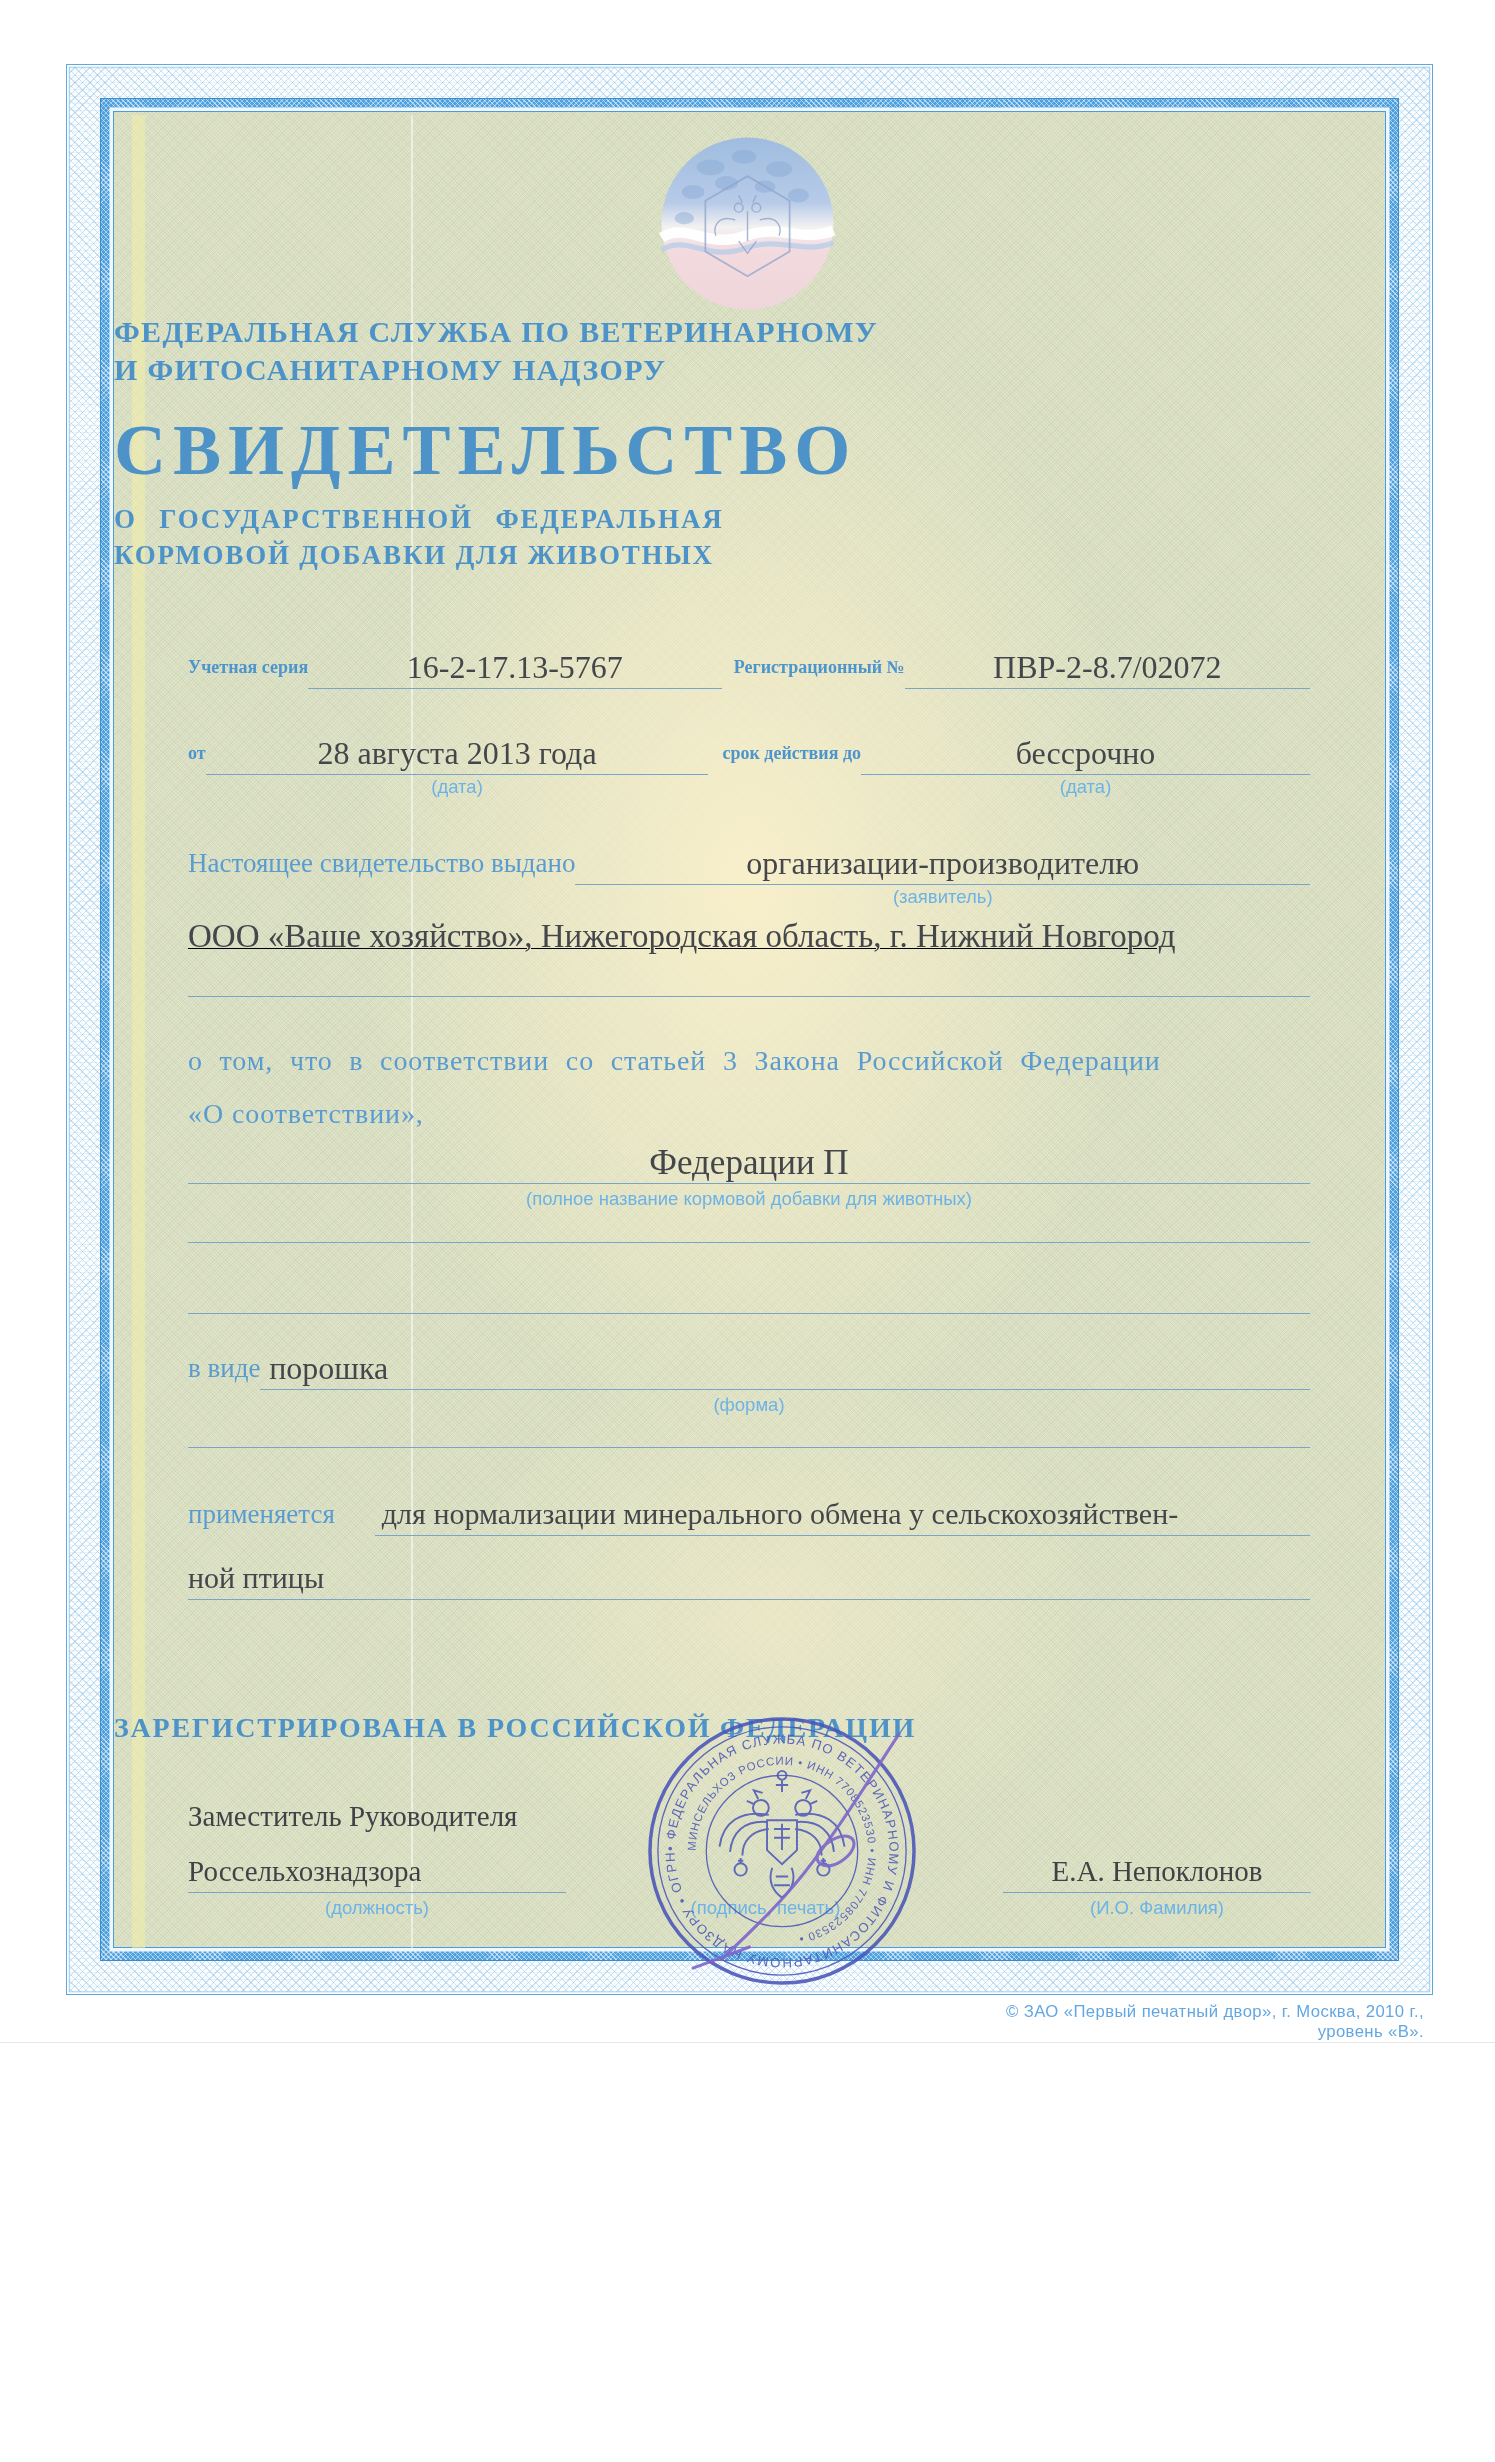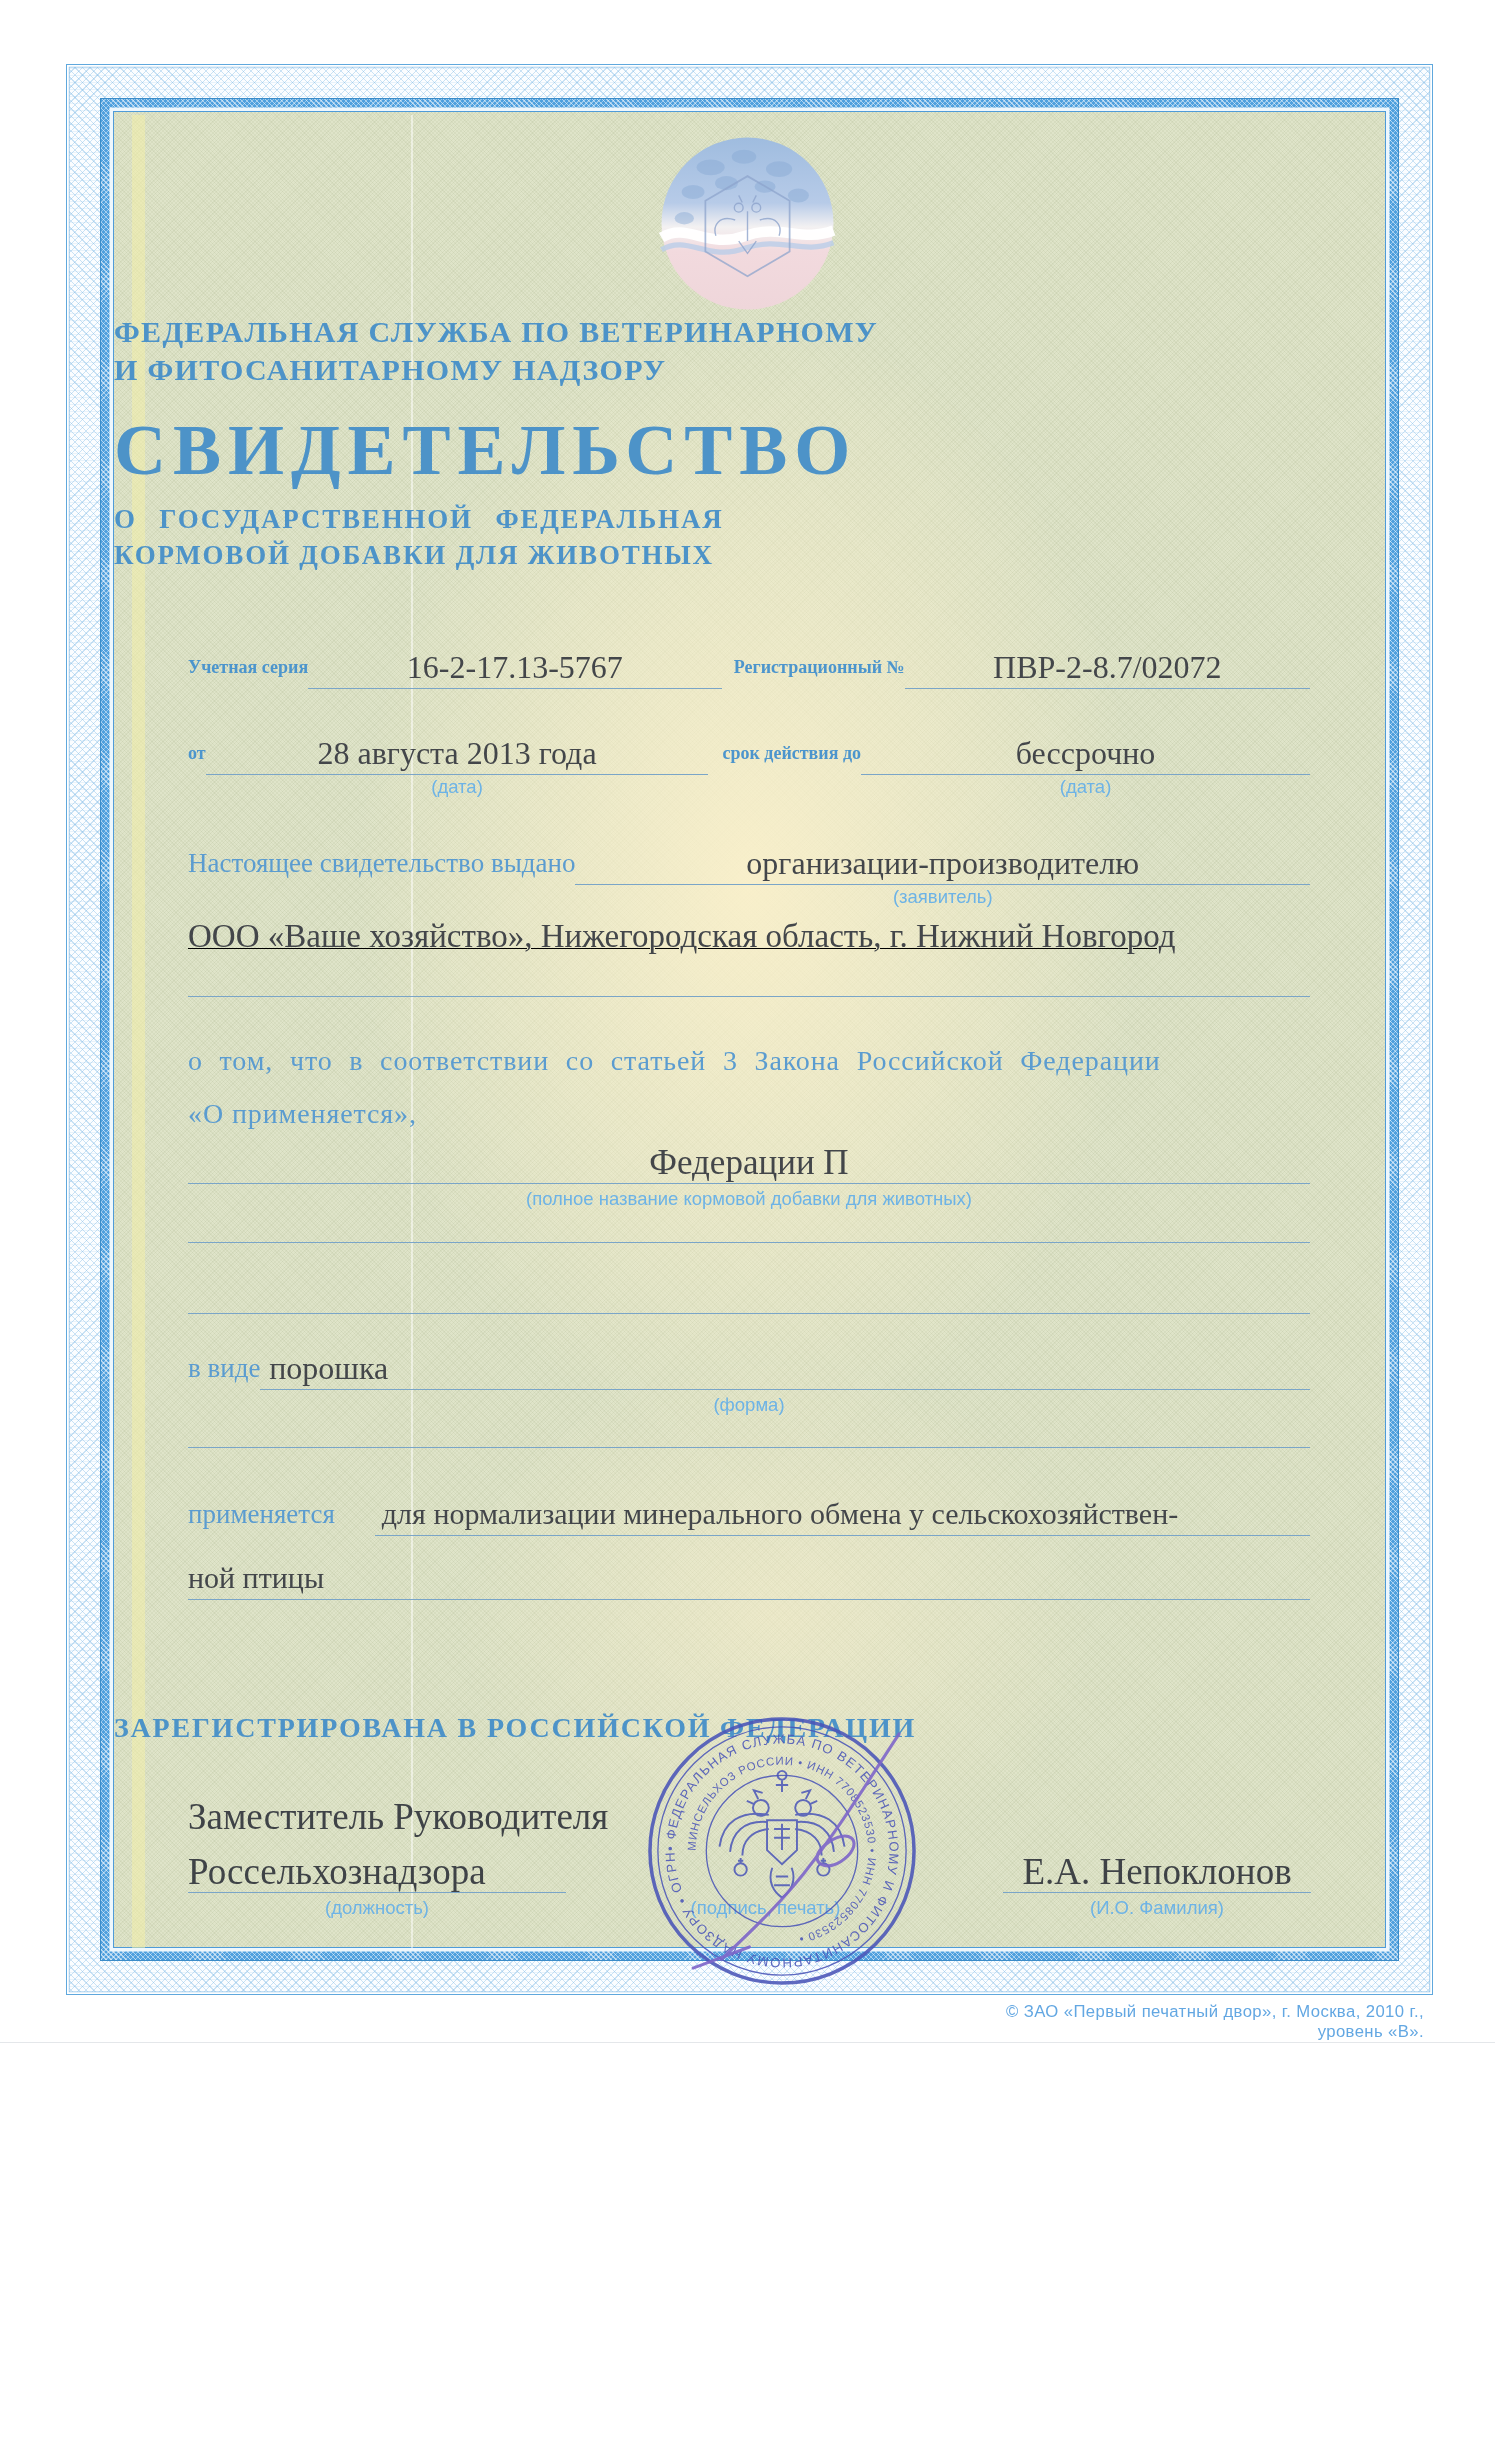--- a/index.html
+++ b/index.html
@@ -39,21 +39,21 @@
   .row{display:flex;align-items:flex-start;left:188px;width:1122px;}
   .lblb{font-weight:bold;font-size:18px;line-height:42px;color:#4c95cd;white-space:nowrap;}
   .lbl{font-weight:normal;font-size:27px;line-height:42px;color:#5b9cd0;white-space:nowrap;}
   .seg{display:flex;flex-direction:column;min-width:0;}
   .seg .val{border-bottom:0.9px solid #7aa5c8;text-align:center;padding:0 12.3px;}
   .val{font-size:32px;line-height:42px;color:#43464a;white-space:nowrap;}
   .cap{font-family:"Liberation Sans","DejaVu Sans",sans-serif;font-size:18.5px;line-height:20px;
        color:#6db3e6;text-align:center;margin-top:1.8px;}
   .rule{border-bottom:0.9px solid #7aa5c8;}
   .law{font-size:28px;line-height:53px;color:#5b9cd0;letter-spacing:0.9px;}
-  .sig{font-size:37px;line-height:41px;color:#3f4347;}
+  .sig{font-size:29px;line-height:41px;color:#3f4347;}
   .reg-head{font-weight:bold;font-size:28px;letter-spacing:1.8px;color:#4d93c8;}
   .copyright{font-family:"Liberation Sans","DejaVu Sans",sans-serif;font-size:16.7px;
        color:#63a7e2;letter-spacing:0.4px;text-align:right;}
 </style>
 </head>
 <body>
 
 <div class="page">
 
   <div class="frame-outer">
@@ -139,21 +139,21 @@
       <span class="cap">(заявитель)</span>
     </span>
   </div>
 
   <div class="abs rule" style="left:188px;top:915px;width:1122px;height:81px;text-decoration:underline;">
     <span class="val" style="font-size:33px;">ООО «Ваше хозяйство», Нижегородская область, г. Нижний  Новгород</span>
   </div>
 
   <div class="abs law" style="left:188px;top:1034px;width:1134px;">
     <div style="word-spacing:8.8px;">о  том,  что  в  соответствии  со  статьей  3 Закона  Российской  Федерации</div>
-    <div>«О применяется»,</div>
+    <div>«О соответствии»,</div>
   </div>
 
   <div class="abs rule" style="left:188px;top:1143px;width:1122px;text-align:center;">
     <span class="val" style="font-size:35px;line-height:40px;">Федерации П</span>
   </div>
   <div class="abs cap" style="left:188px;top:1187px;width:1122px;">(полное название кормовой добавки для животных)</div>
 
   <div class="abs rule" style="left:188px;top:1224px;width:1122px;height:17.6px;"></div>
   <div class="abs rule" style="left:188px;top:1295px;width:1122px;height:17.6px;"></div>
 

